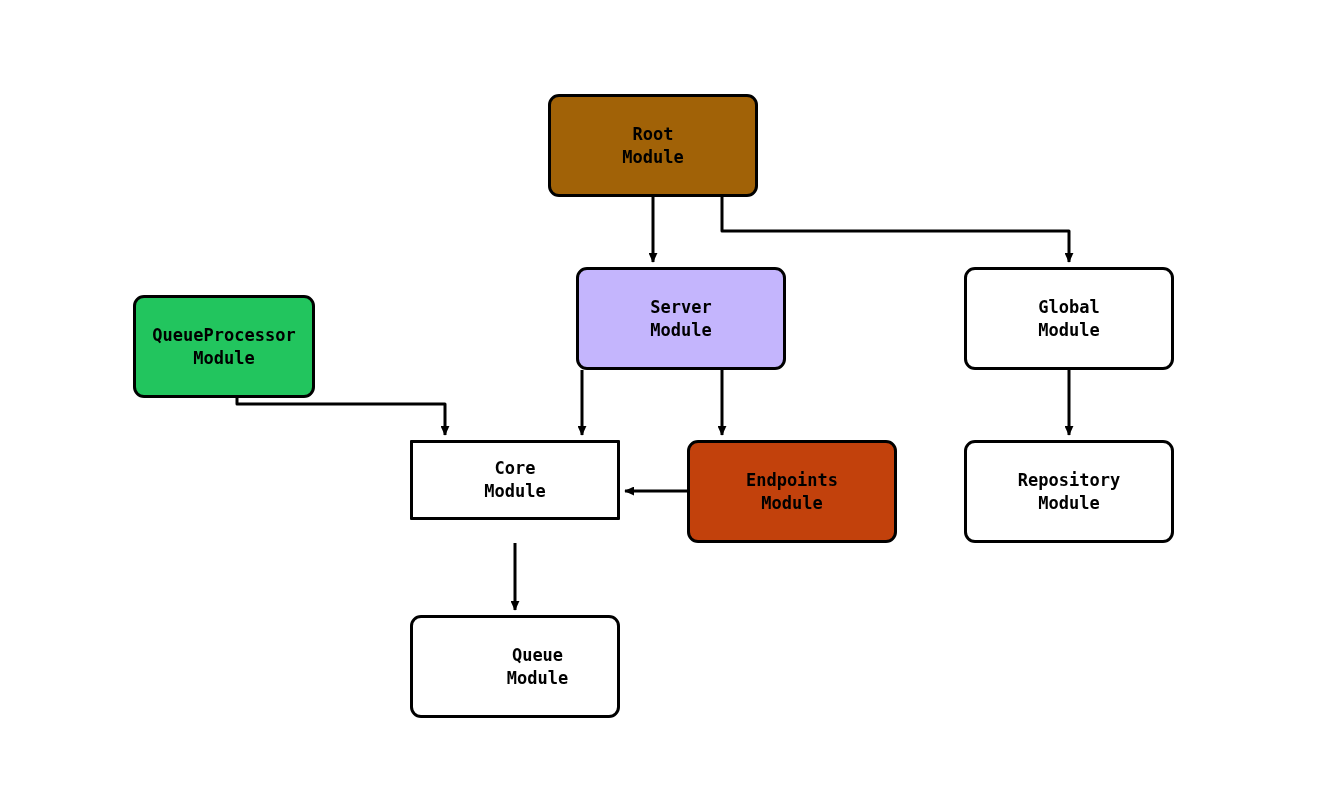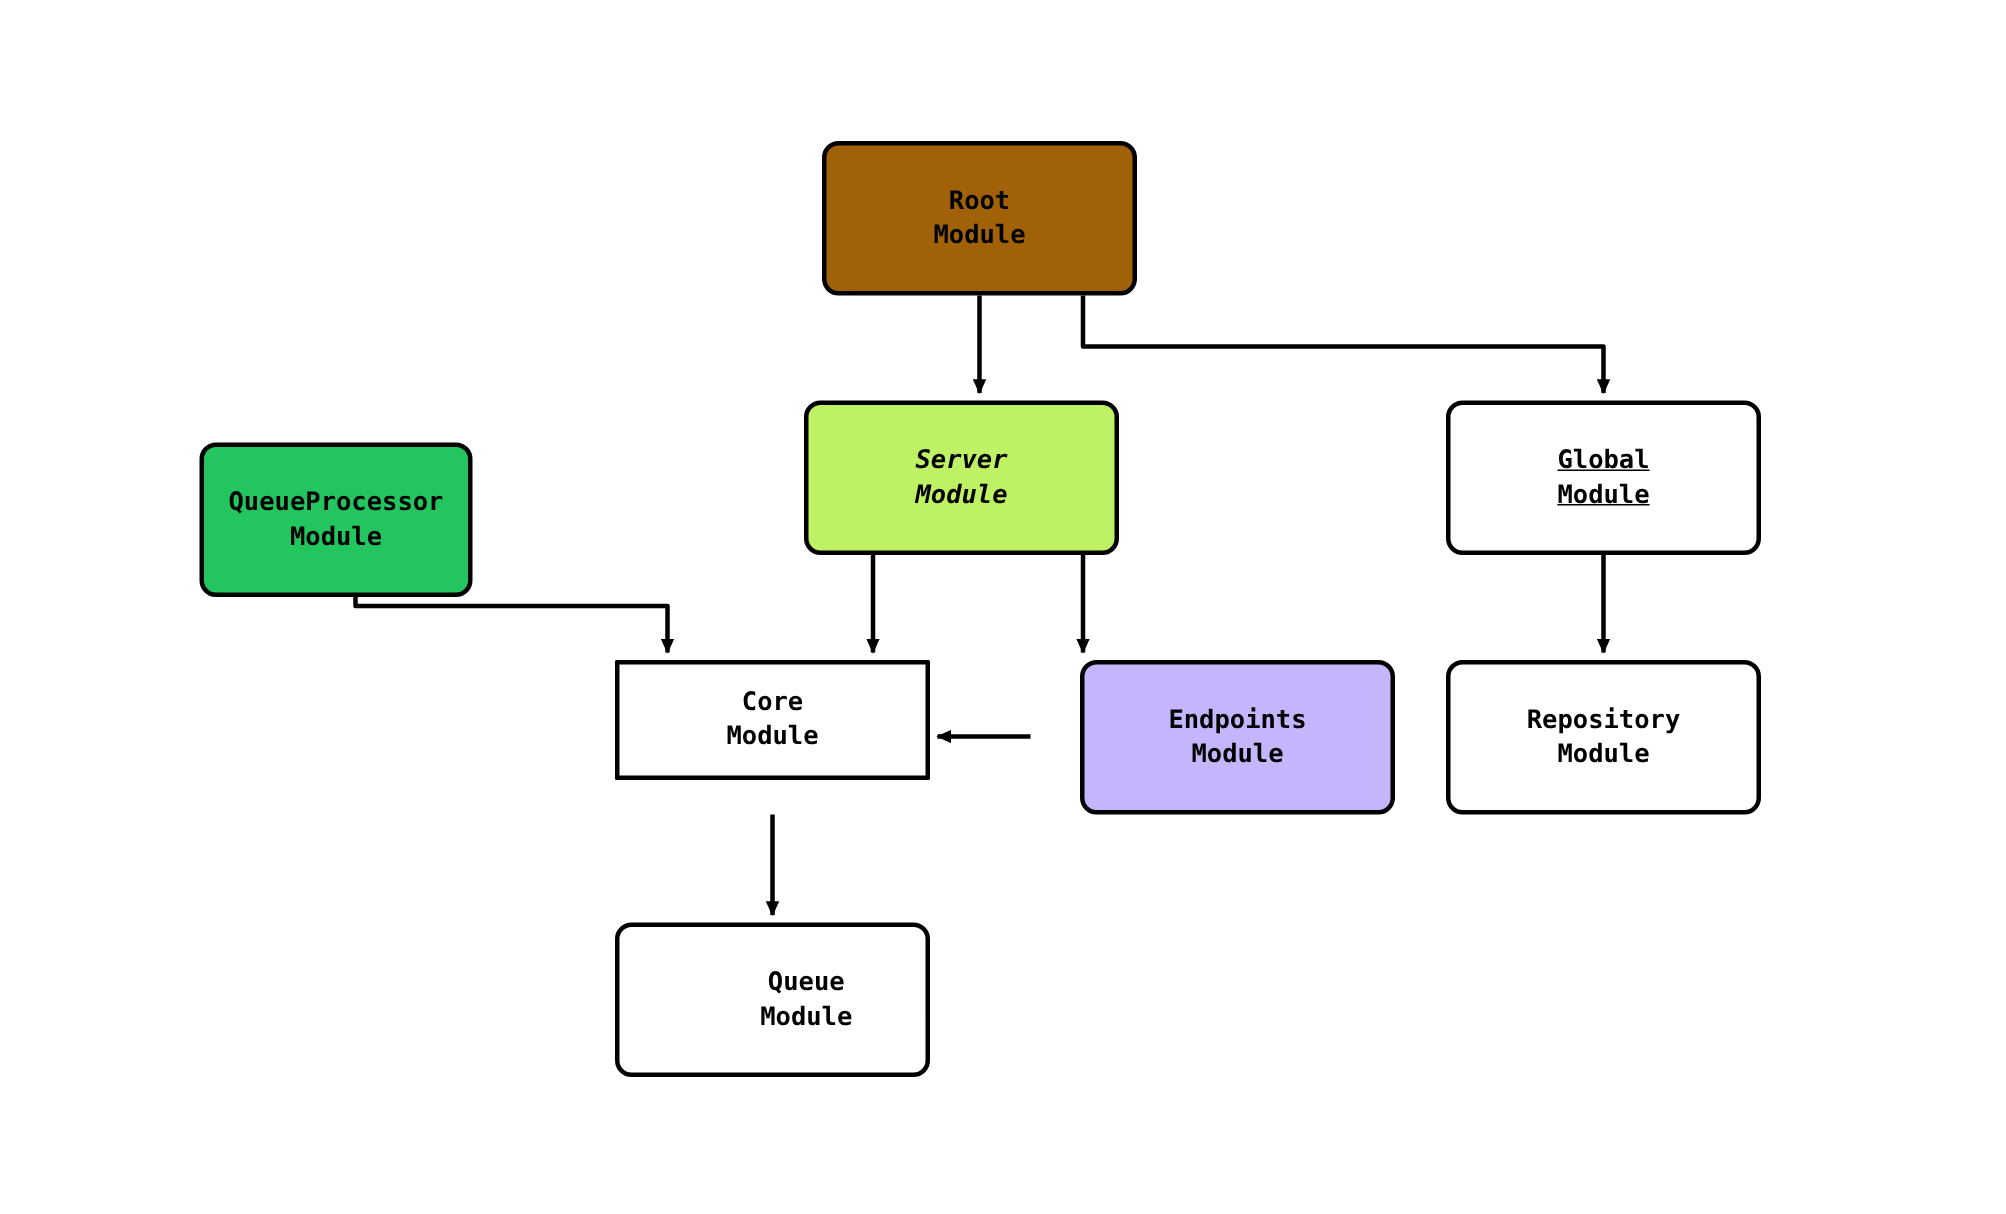--- a/index.html
+++ b/index.html
@@ -71,33 +71,33 @@
 
   <div id="nodes-group">
       <div class="node" style="left: 548px; top: 94px; width: 210px; height: 103px; border-color: rgb(0, 0, 0); background: #a16207; border-width: 3px; border-radius: 11px;">
         <div class="node-line">Root</div>
         <div class="node-line">Module</div>
       </div>
       <div class="node" style="left: 133px; top: 267px; width: 182px; height: 103px; border-color: rgb(0, 0, 0); background: #22c55e; border-width: 3px; border-radius: 11px; margin-top: 28px;">
         <div class="node-line">QueueProcessor</div>
         <div class="node-line">Module</div>
       </div>
-      <div class="node" style="left: 536px; top: 267px; width: 210px; height: 103px; border-color: rgb(0, 0, 0); background: #bef264; border-width: 3px; border-radius: 11px; font-style: italic;">
+      <div class="node" style="left: 576px; top: 267px; width: 210px; height: 103px; border-color: rgb(0, 0, 0); background: #c4b5fd; border-width: 3px; border-radius: 11px;">
         <div class="node-line">Server</div>
         <div class="node-line">Module</div>
       </div>
-      <div class="node" style="left: 964px; top: 267px; width: 210px; height: 103px; border-color: rgb(0, 0, 0); background: rgb(255, 255, 255); border-width: 3px; border-radius: 11px; text-decoration: underline;">
+      <div class="node" style="left: 964px; top: 267px; width: 210px; height: 103px; border-color: rgb(0, 0, 0); background: rgb(255, 255, 255); border-width: 3px; border-radius: 11px;">
         <div class="node-line">Global</div>
         <div class="node-line">Module</div>
       </div>
       <div class="node" style="left: 410px; top: 440px; width: 210px; height: 80px; border-color: rgb(0, 0, 0); background: rgb(255, 255, 255); border-width: 3px; border-radius: 1px;">
         <div class="node-line">Core</div>
         <div class="node-line">Module</div>
       </div>
-      <div class="node" style="left: 720px; top: 440px; width: 210px; height: 103px; border-color: rgb(0, 0, 0); background: #c4b5fd; border-width: 3px; border-radius: 11px;">
+      <div class="node" style="left: 687px; top: 440px; width: 210px; height: 103px; border-color: rgb(0, 0, 0); background: #c2410c; border-width: 3px; border-radius: 11px;">
         <div class="node-line">Endpoints</div>
         <div class="node-line">Module</div>
       </div>
       <div class="node" style="left: 964px; top: 440px; width: 210px; height: 103px; border-color: rgb(0, 0, 0); background: rgb(255, 255, 255); border-width: 3px; border-radius: 11px;">
         <div class="node-line">Repository</div>
         <div class="node-line">Module</div>
       </div>
       <div class="node" style="left: 410px; top: 615px; width: 210px; height: 103px; border-color: rgb(0, 0, 0); background: rgb(255, 255, 255); border-width: 3px; border-radius: 11px; padding-left: 45px;">
         <div class="node-line">Queue</div>
         <div class="node-line">Module</div>

